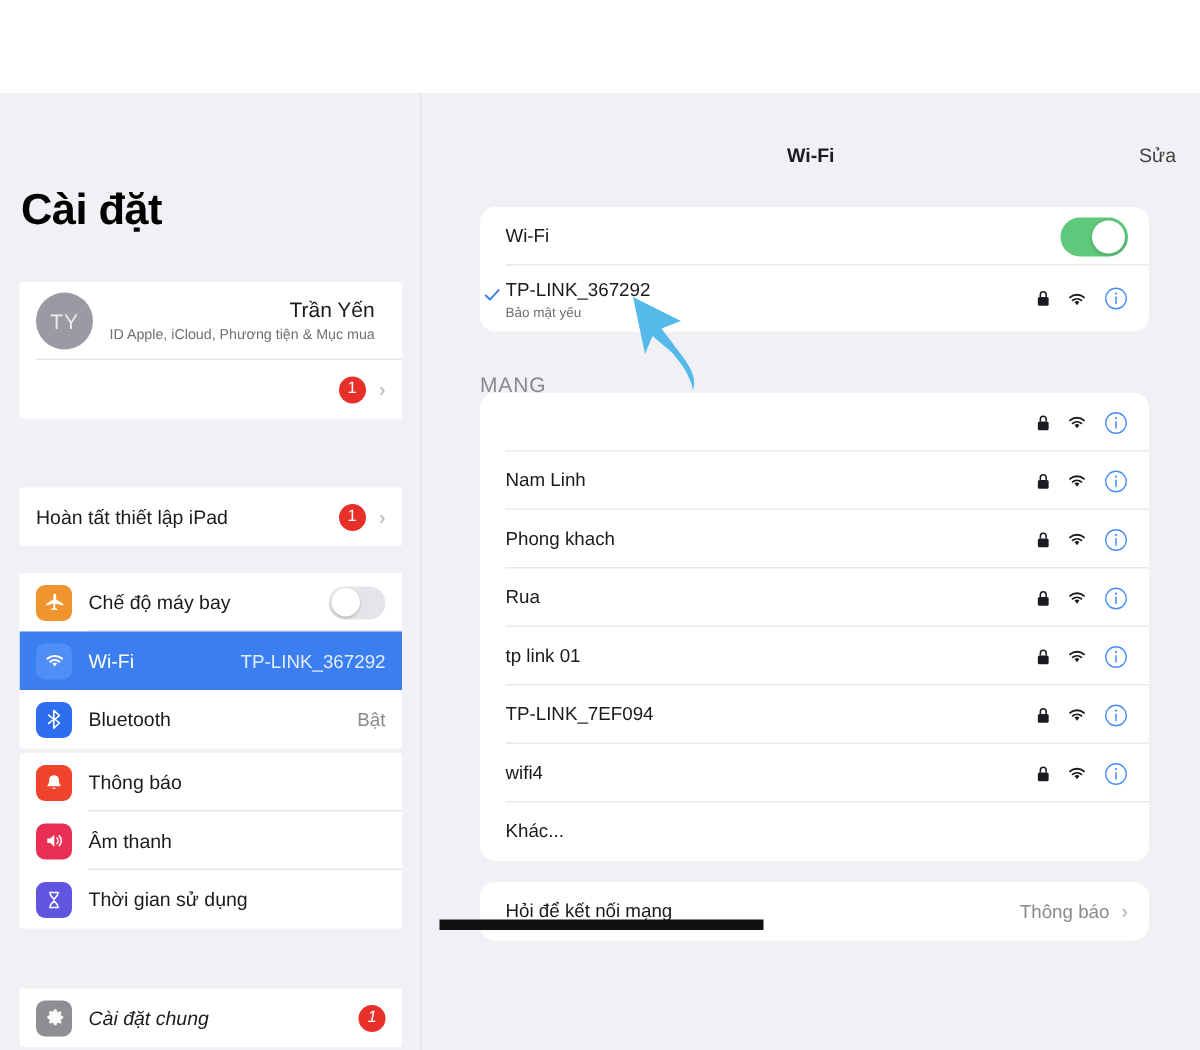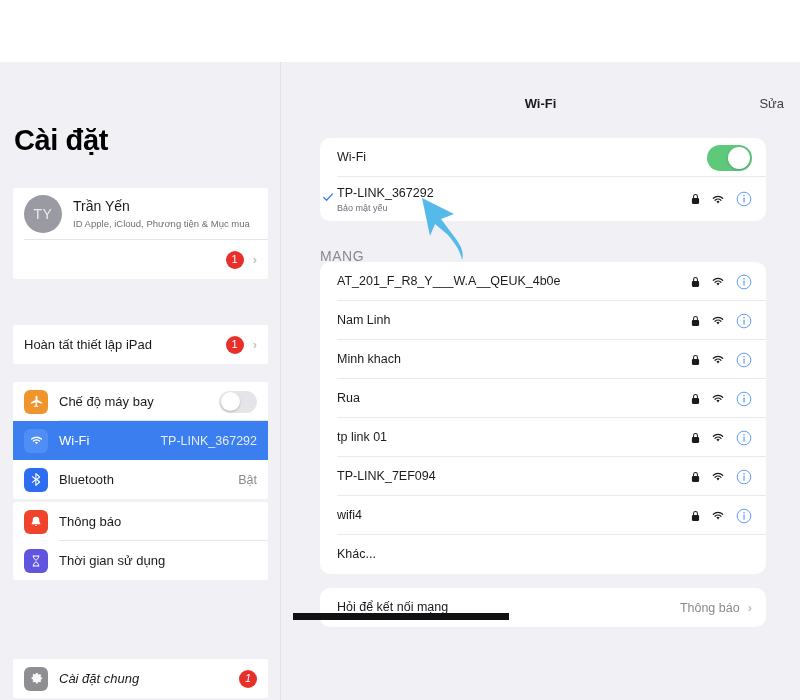--- a/index.html
+++ b/index.html
@@ -103,21 +103,21 @@
     color: #c3c3c8; font-size: 13px; line-height: 1; margin-left: 2px;
     font-weight: 600;
   }
   
   .avatar {
     width: 38px; height: 38px; border-radius: 50%;
     background: #9a9aa2; color: #e9e9ee;
     display: flex; align-items: center; justify-content: center;
     font-size: 14px; letter-spacing: .5px; flex: 0 0 auto; margin-right: 11px;
   }
-  .acct-name { font-size: 14px; color: #1b1b1f; line-height: 1.25; }
+  .acct-name { font-size: 14px; color: #1b1b1f; line-height: 1.25; text-align: right; }
   .acct-sub { font-size: 9.5px; color: #6f6f75; line-height: 1.3; margin-top: 2px; }
 
   
   .toggle-sm {
     margin-left: auto; width: 38px; height: 22px; border-radius: 11px;
     background: #e4e4e9; position: relative; flex: 0 0 auto;
   }
   .toggle-sm .knob {
     position: absolute; top: 1.5px; left: 1.5px;
     width: 19px; height: 19px; border-radius: 50%;
@@ -287,20 +287,31 @@
         <span class="sb-icon" style="background:#f0432b;">
           <svg viewBox="0 0 24 24" width="14" height="14">
             <path d="M12 3a5.6 5.6 0 0 0-5.6 5.6c0 4-1.3 5.2-1.9 6.1-.3.5 0 1.1.6 1.1h13.8c.6 0 .9-.6.6-1.1-.6-.9-1.9-2.1-1.9-6.1A5.6 5.6 0 0 0 12 3z" fill="#fff"></path>
             <path d="M10 17.4a2.1 2.1 0 0 0 4 0z" fill="#fff"></path>
           </svg>
         </span>
         <span class="sb-label">Thông báo</span>
         <div class="sb-sep"></div>
       </div>
 
+      <div class="sb-row">
+        <span class="sb-icon" style="background:#ea2f55;">
+          <svg viewBox="0 0 24 24" width="15" height="15">
+            <path d="M4 9.5h3.2L11.5 5.5v13L7.2 14.5H4z" fill="#fff"></path>
+            <path d="M14.3 9a4.3 4.3 0 0 1 0 6" stroke="#fff" stroke-width="1.6" fill="none" stroke-linecap="round"></path>
+            <path d="M16.8 6.8a7.6 7.6 0 0 1 0 10.4" stroke="#fff" stroke-width="1.6" fill="none" stroke-linecap="round"></path>
+          </svg>
+        </span>
+        <span class="sb-label">Âm thanh</span>
+        <div class="sb-sep"></div>
+      </div>
 
 
       <div class="sb-row">
         <span class="sb-icon" style="background:#6155e0;">
           <svg viewBox="0 0 24 24" width="14" height="14">
             <path d="M7 3.5h10M7 20.5h10M8 3.5v3.2L12 11l4-4.3V3.5M8 20.5v-3.2L12 13l4 4.3v3.2" stroke="#fff" stroke-width="1.7" fill="none" stroke-linecap="round" stroke-linejoin="round"></path>
           </svg>
         </span>
         <span class="sb-label">Thời gian sử dụng</span>
       </div>
@@ -371,21 +382,20 @@
           </span>
         </span>
       </div>
     </div>
 
     <div class="group-header" style="top:186px;">MẠNG</div>
 
     <div class="card" style="top:200px;">
 
       <div class="row">
-        <span class="net-name">AT_201_F_R8_Y___W.A__QEUK_4b0e</span>
         <span class="row-right">
           <span class="lock-icon">
             <svg viewBox="0 0 14 18" width="9" height="12">
                 <rect x="1.4" y="7.4" width="11.2" height="9.2" rx="1.7" fill="#1b1b1f"></rect>
                 <path d="M4 7.4V5.1a3 3 0 0 1 6 0v2.3" stroke="#1b1b1f" stroke-width="1.6" fill="none"></path>
               </svg>
           </span>
           <span class="wifi-icon">
             <svg viewBox="0 0 18 14" width="14" height="11">
                 <path d="M9 12.1 11.1 9.4 A3.4 3.4 0 0 0 6.9 9.4 Z" fill="#1b1b1f"></path>
@@ -425,21 +435,21 @@
                 <circle cx="11" cy="11" r="9.4" stroke="#4a8cf7" stroke-width="1.2" fill="none"></circle>
                 <circle cx="11" cy="6.5" r="1.05" fill="#4a8cf7"></circle>
                 <rect x="10.35" y="9.1" width="1.4" height="7.1" rx=".7" fill="#4a8cf7"></rect>
               </svg>
           </span>
         </span>
         <div class="row-sep"></div>
       </div>
 
       <div class="row">
-        <span class="net-name">Minh khach</span>
+        <span class="net-name">Phong khach</span>
         <span class="row-right">
           <span class="lock-icon">
             <svg viewBox="0 0 14 18" width="9" height="12">
                 <rect x="1.4" y="7.4" width="11.2" height="9.2" rx="1.7" fill="#1b1b1f"></rect>
                 <path d="M4 7.4V5.1a3 3 0 0 1 6 0v2.3" stroke="#1b1b1f" stroke-width="1.6" fill="none"></path>
               </svg>
           </span>
           <span class="wifi-icon">
             <svg viewBox="0 0 18 14" width="14" height="11">
                 <path d="M9 12.1 11.1 9.4 A3.4 3.4 0 0 0 6.9 9.4 Z" fill="#1b1b1f"></path>

